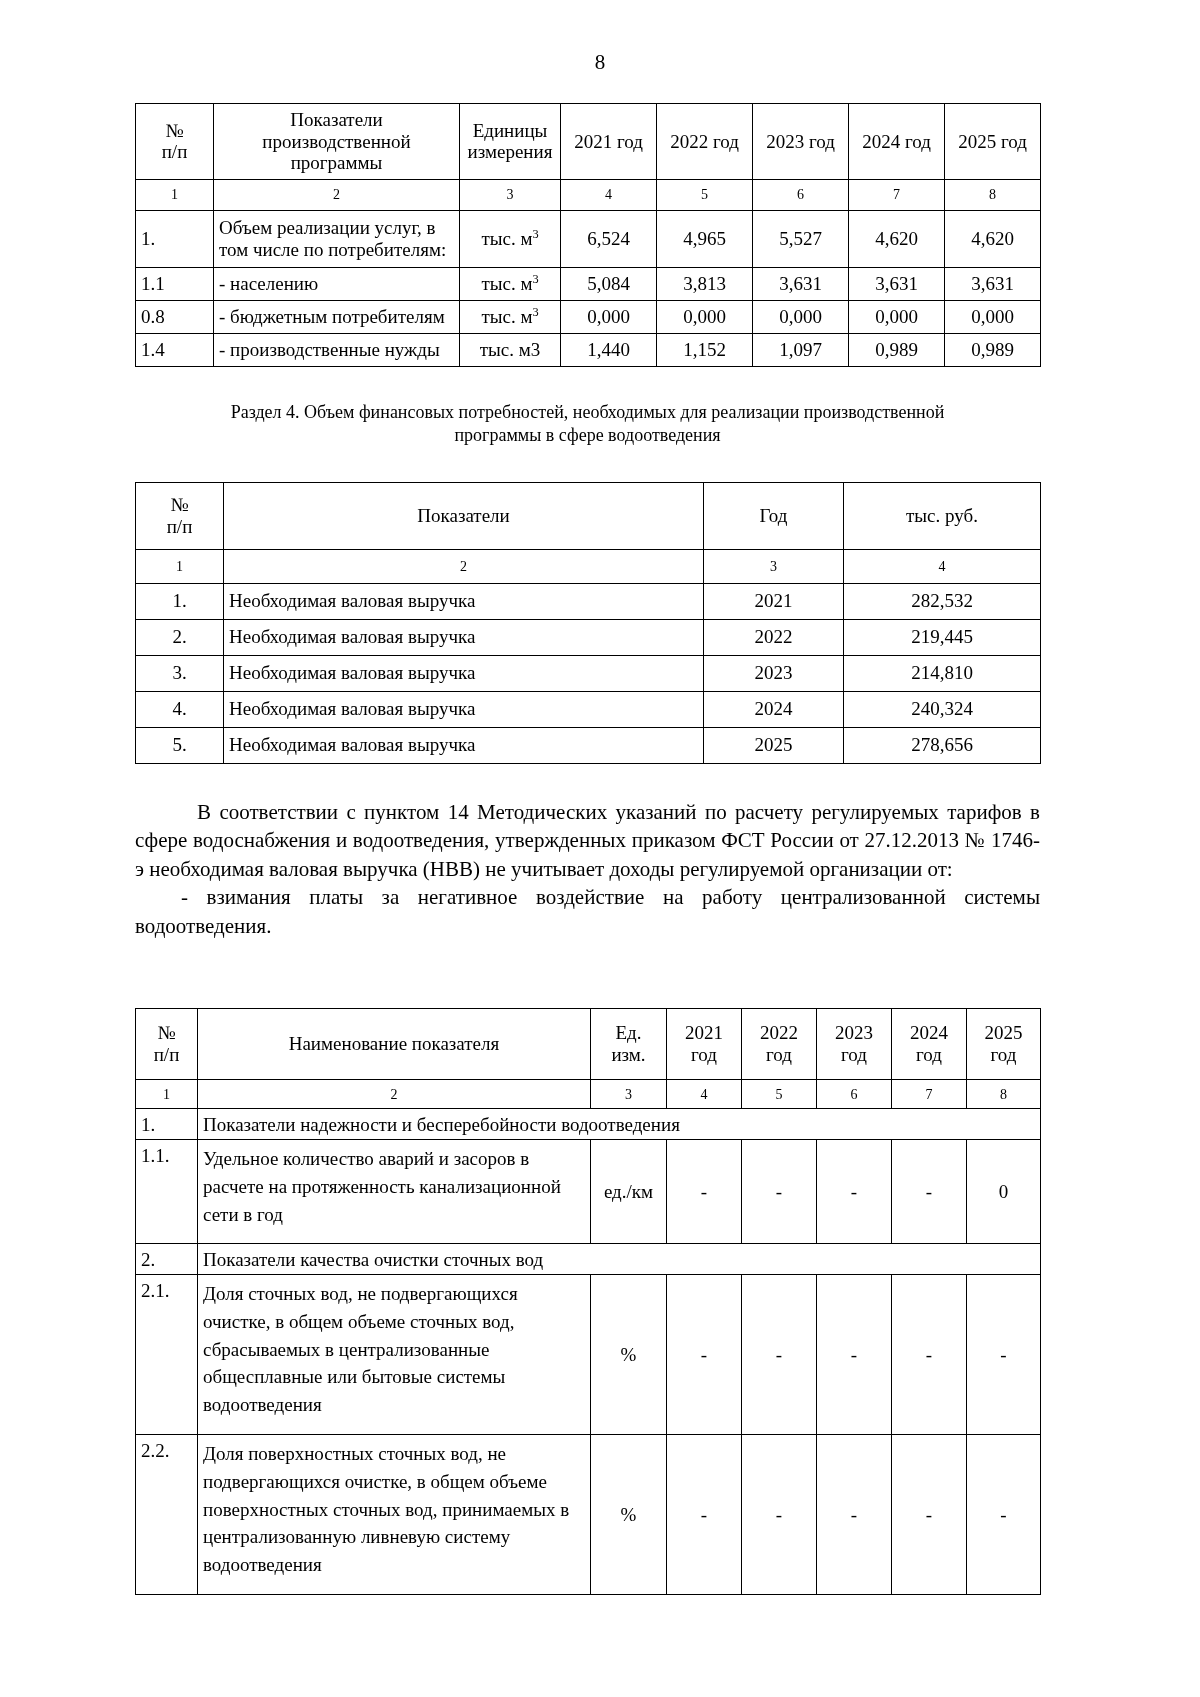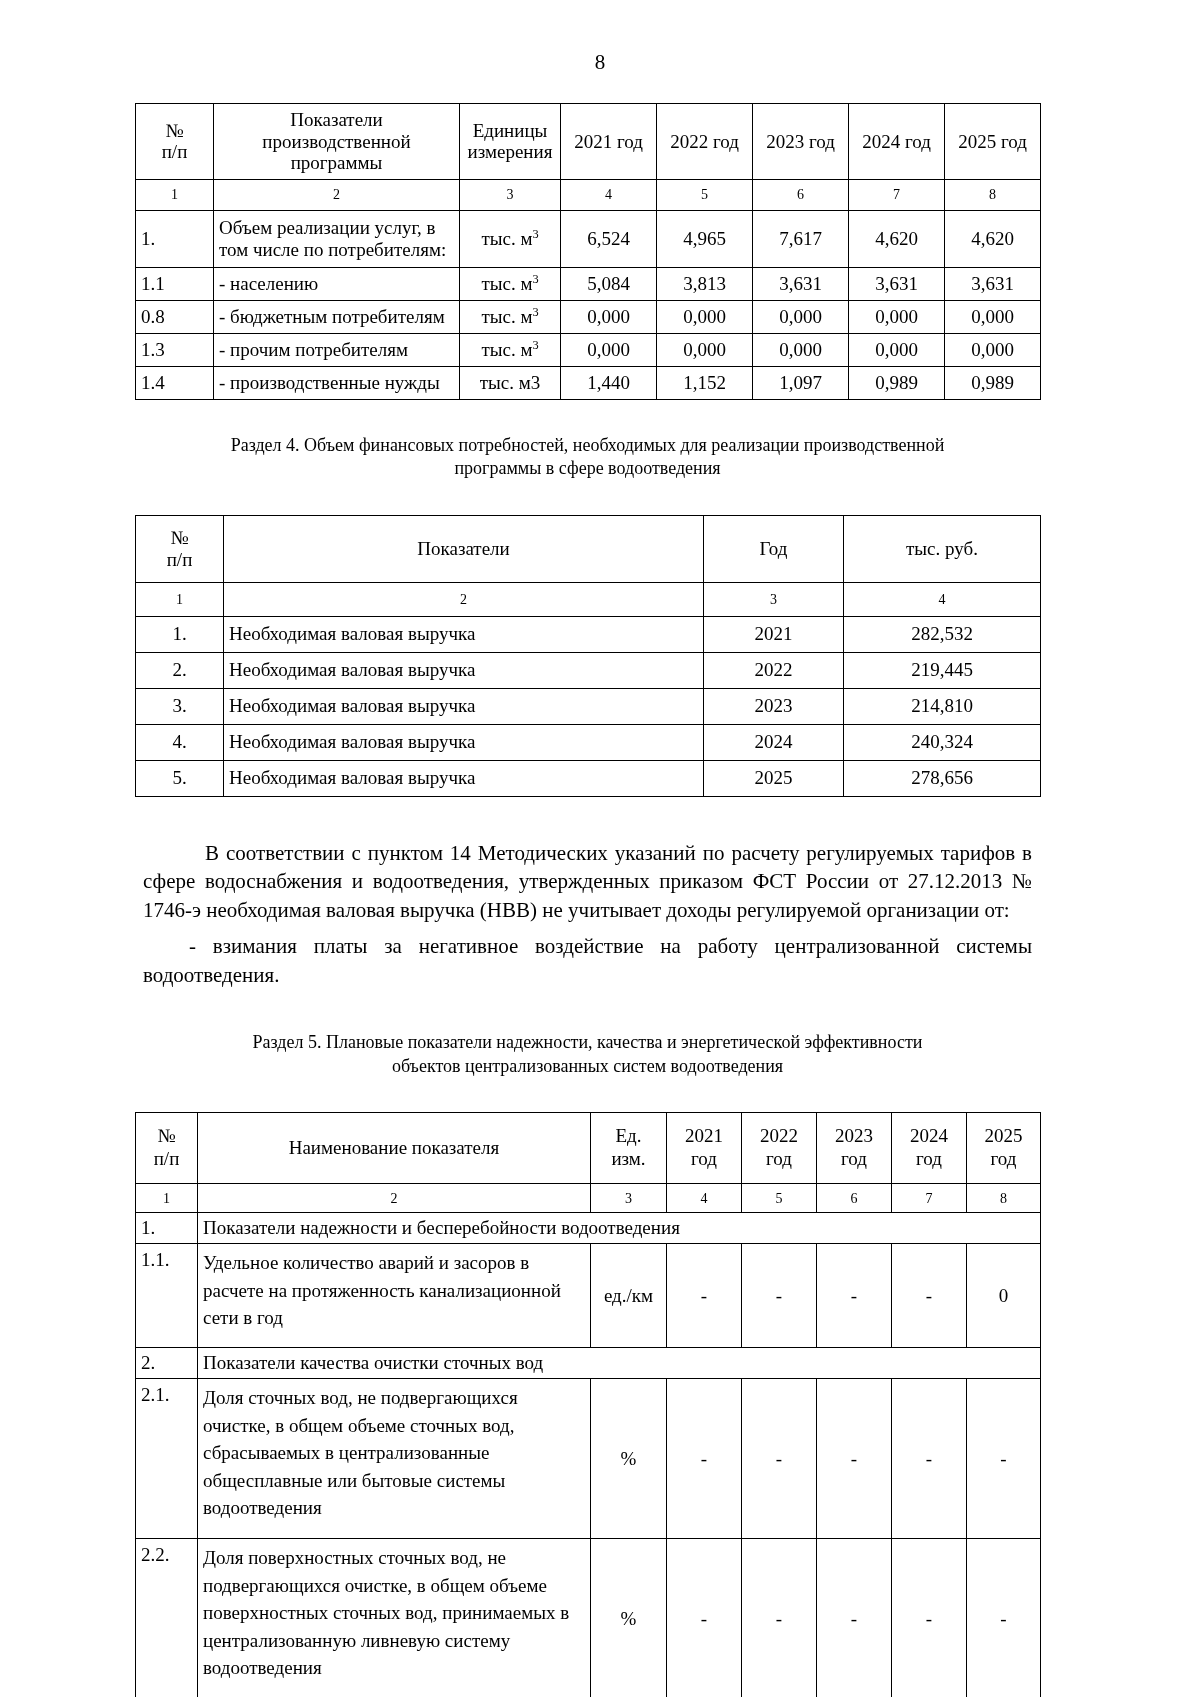--- a/index.html
+++ b/index.html
@@ -82,21 +82,21 @@
   #table-revenue { margin-top: 0; }
   #table-revenue td { height: 31px; }
   #table-revenue .t-head td { height: 56px; }
 
   
   .para {
     font-size: 21px;
     line-height: 1.36;
     text-align: justify;
     text-justify: inter-word;
-    margin: 8px;
+    margin: 0;
   }
   .para.indent { text-indent: 62px; }
   .para.bullet { text-indent: 46px; }
 
   
   #table-indicators { margin-top: 0; }
   #table-indicators td { height: 26px; }
   #table-indicators .t-head td {
     height: 60px;
     line-height: 1.2;
@@ -160,47 +160,37 @@
           <td>7</td>
           <td>8</td>
         </tr>
 
         <tr class="r-main">
           <td class="l">1.</td>
           <td class="l">Объем реализации услуг, в том числе по потребителям:</td>
           <td class="c"><span>тыс. м</span><sup>3</sup></td>
           <td class="c">6,524</td>
           <td class="c">4,965</td>
-          <td class="c">7,617</td>
+          <td class="c">5,527</td>
           <td class="c">4,620</td>
           <td class="c">4,620</td>
         </tr>
         <tr>
           <td class="l">1.1</td>
           <td class="l">- населению</td>
           <td class="c"><span>тыс. м</span><sup>3</sup></td>
           <td class="c">5,084</td>
           <td class="c">3,813</td>
           <td class="c">3,631</td>
           <td class="c">3,631</td>
           <td class="c">3,631</td>
         </tr>
         <tr>
           <td class="l">0.8</td>
           <td class="l">- бюджетным потребителям</td>
-          <td class="c"><span>тыс. м</span><sup>3</sup></td>
-          <td class="c">0,000</td>
-          <td class="c">0,000</td>
-          <td class="c">0,000</td>
-          <td class="c">0,000</td>
-          <td class="c">0,000</td>
-        </tr>
-        <tr>
-          <td class="l">1.3</td>
-          <td class="l">- прочим потребителям</td>
           <td class="c"><span>тыс. м</span><sup>3</sup></td>
           <td class="c">0,000</td>
           <td class="c">0,000</td>
           <td class="c">0,000</td>
           <td class="c">0,000</td>
           <td class="c">0,000</td>
         </tr>
         <tr>
           <td class="l">1.4</td>
           <td class="l">- производственные нужды</td>
@@ -279,24 +269,20 @@
       </tbody>
     </table>
 
     <div class="gap-lg"></div>
 
     <p class="para indent">В соответствии с пунктом 14 Методических указаний по расчету регулируемых тарифов в сфере водоснабжения и водоотведения, утвержденных приказом ФСТ России от 27.12.2013 № 1746-э необходимая валовая выручка (НВВ) не учитывает доходы регулируемой организации от:</p>
     <p class="para bullet">- взимания платы за негативное воздействие на работу централизованной системы водоотведения.</p>
 
     <div class="gap-lg"></div>
 
-    <div class="heading">
-      <span>Раздел 5. Плановые показатели надежности, качества и энергетической эффективности</span><br>
-      <span>объектов централизованных систем водоотведения</span>
-    </div>
 
     <div class="gap-lg"></div>
 
     <table id="table-indicators">
       <colgroup>
         <col style="width:62px">
           <col style="width:393px">
           <col style="width:76px">
         <col style="width:75px">
           <col style="width:75px">

